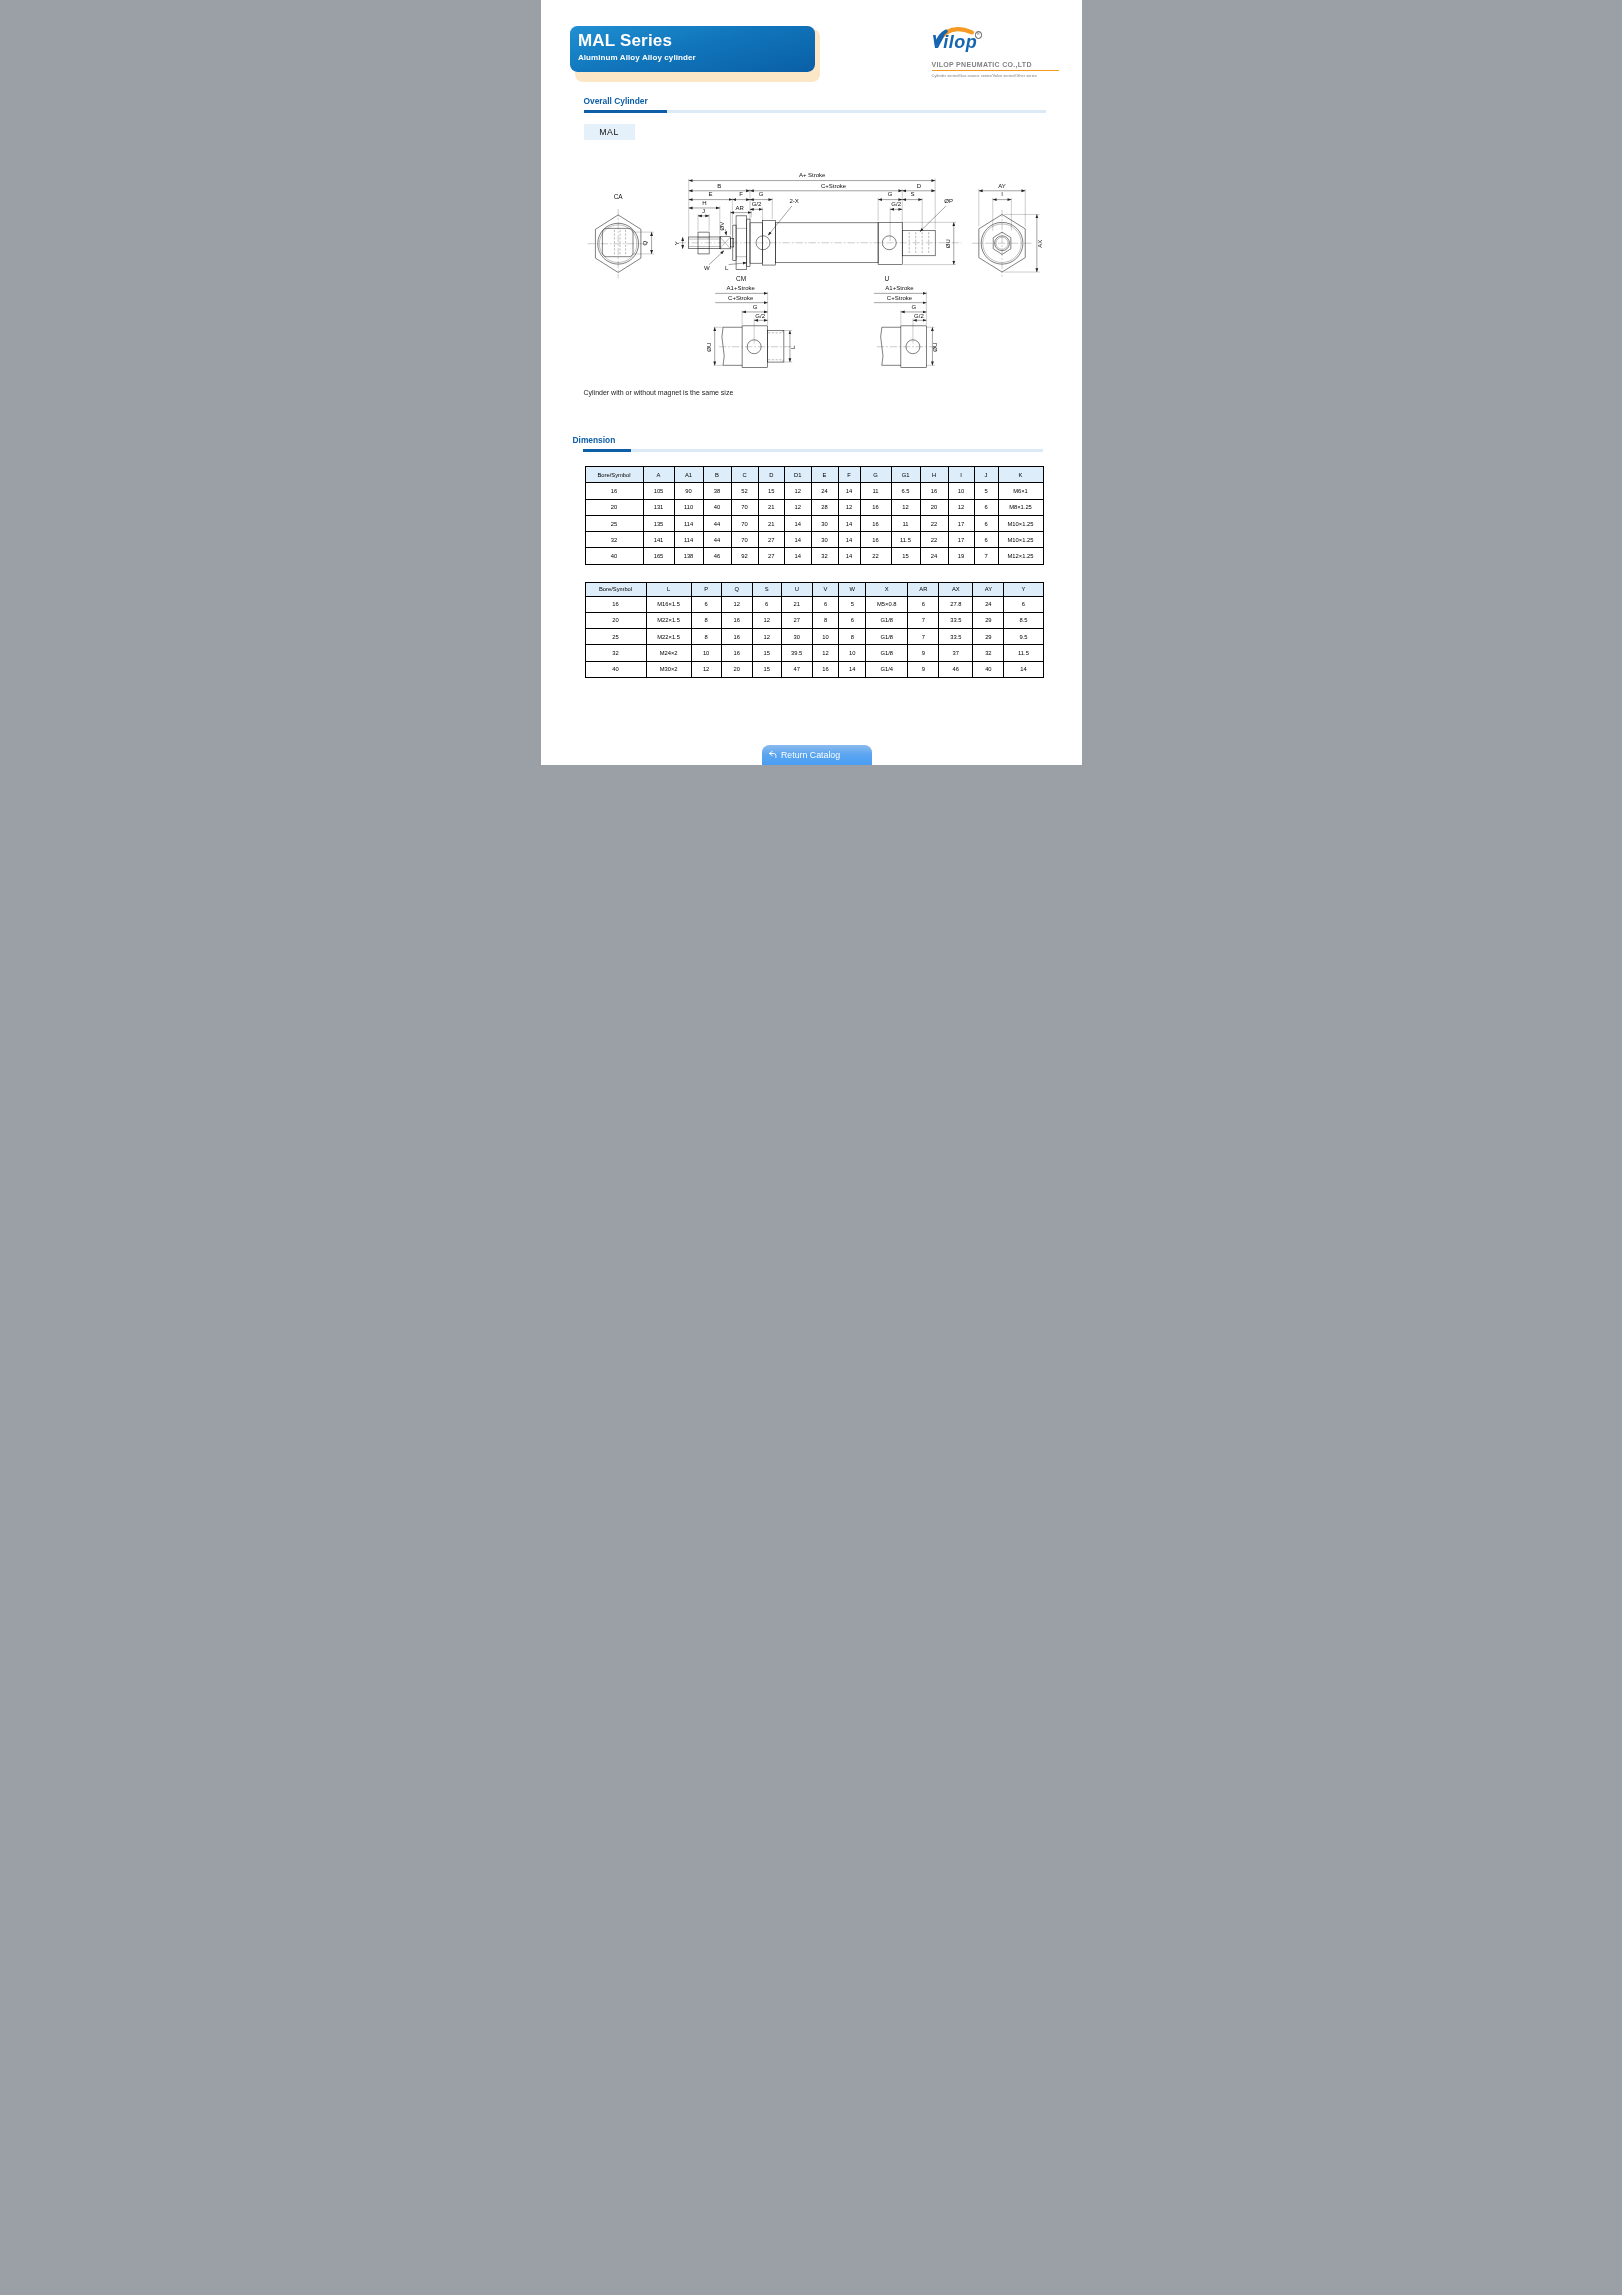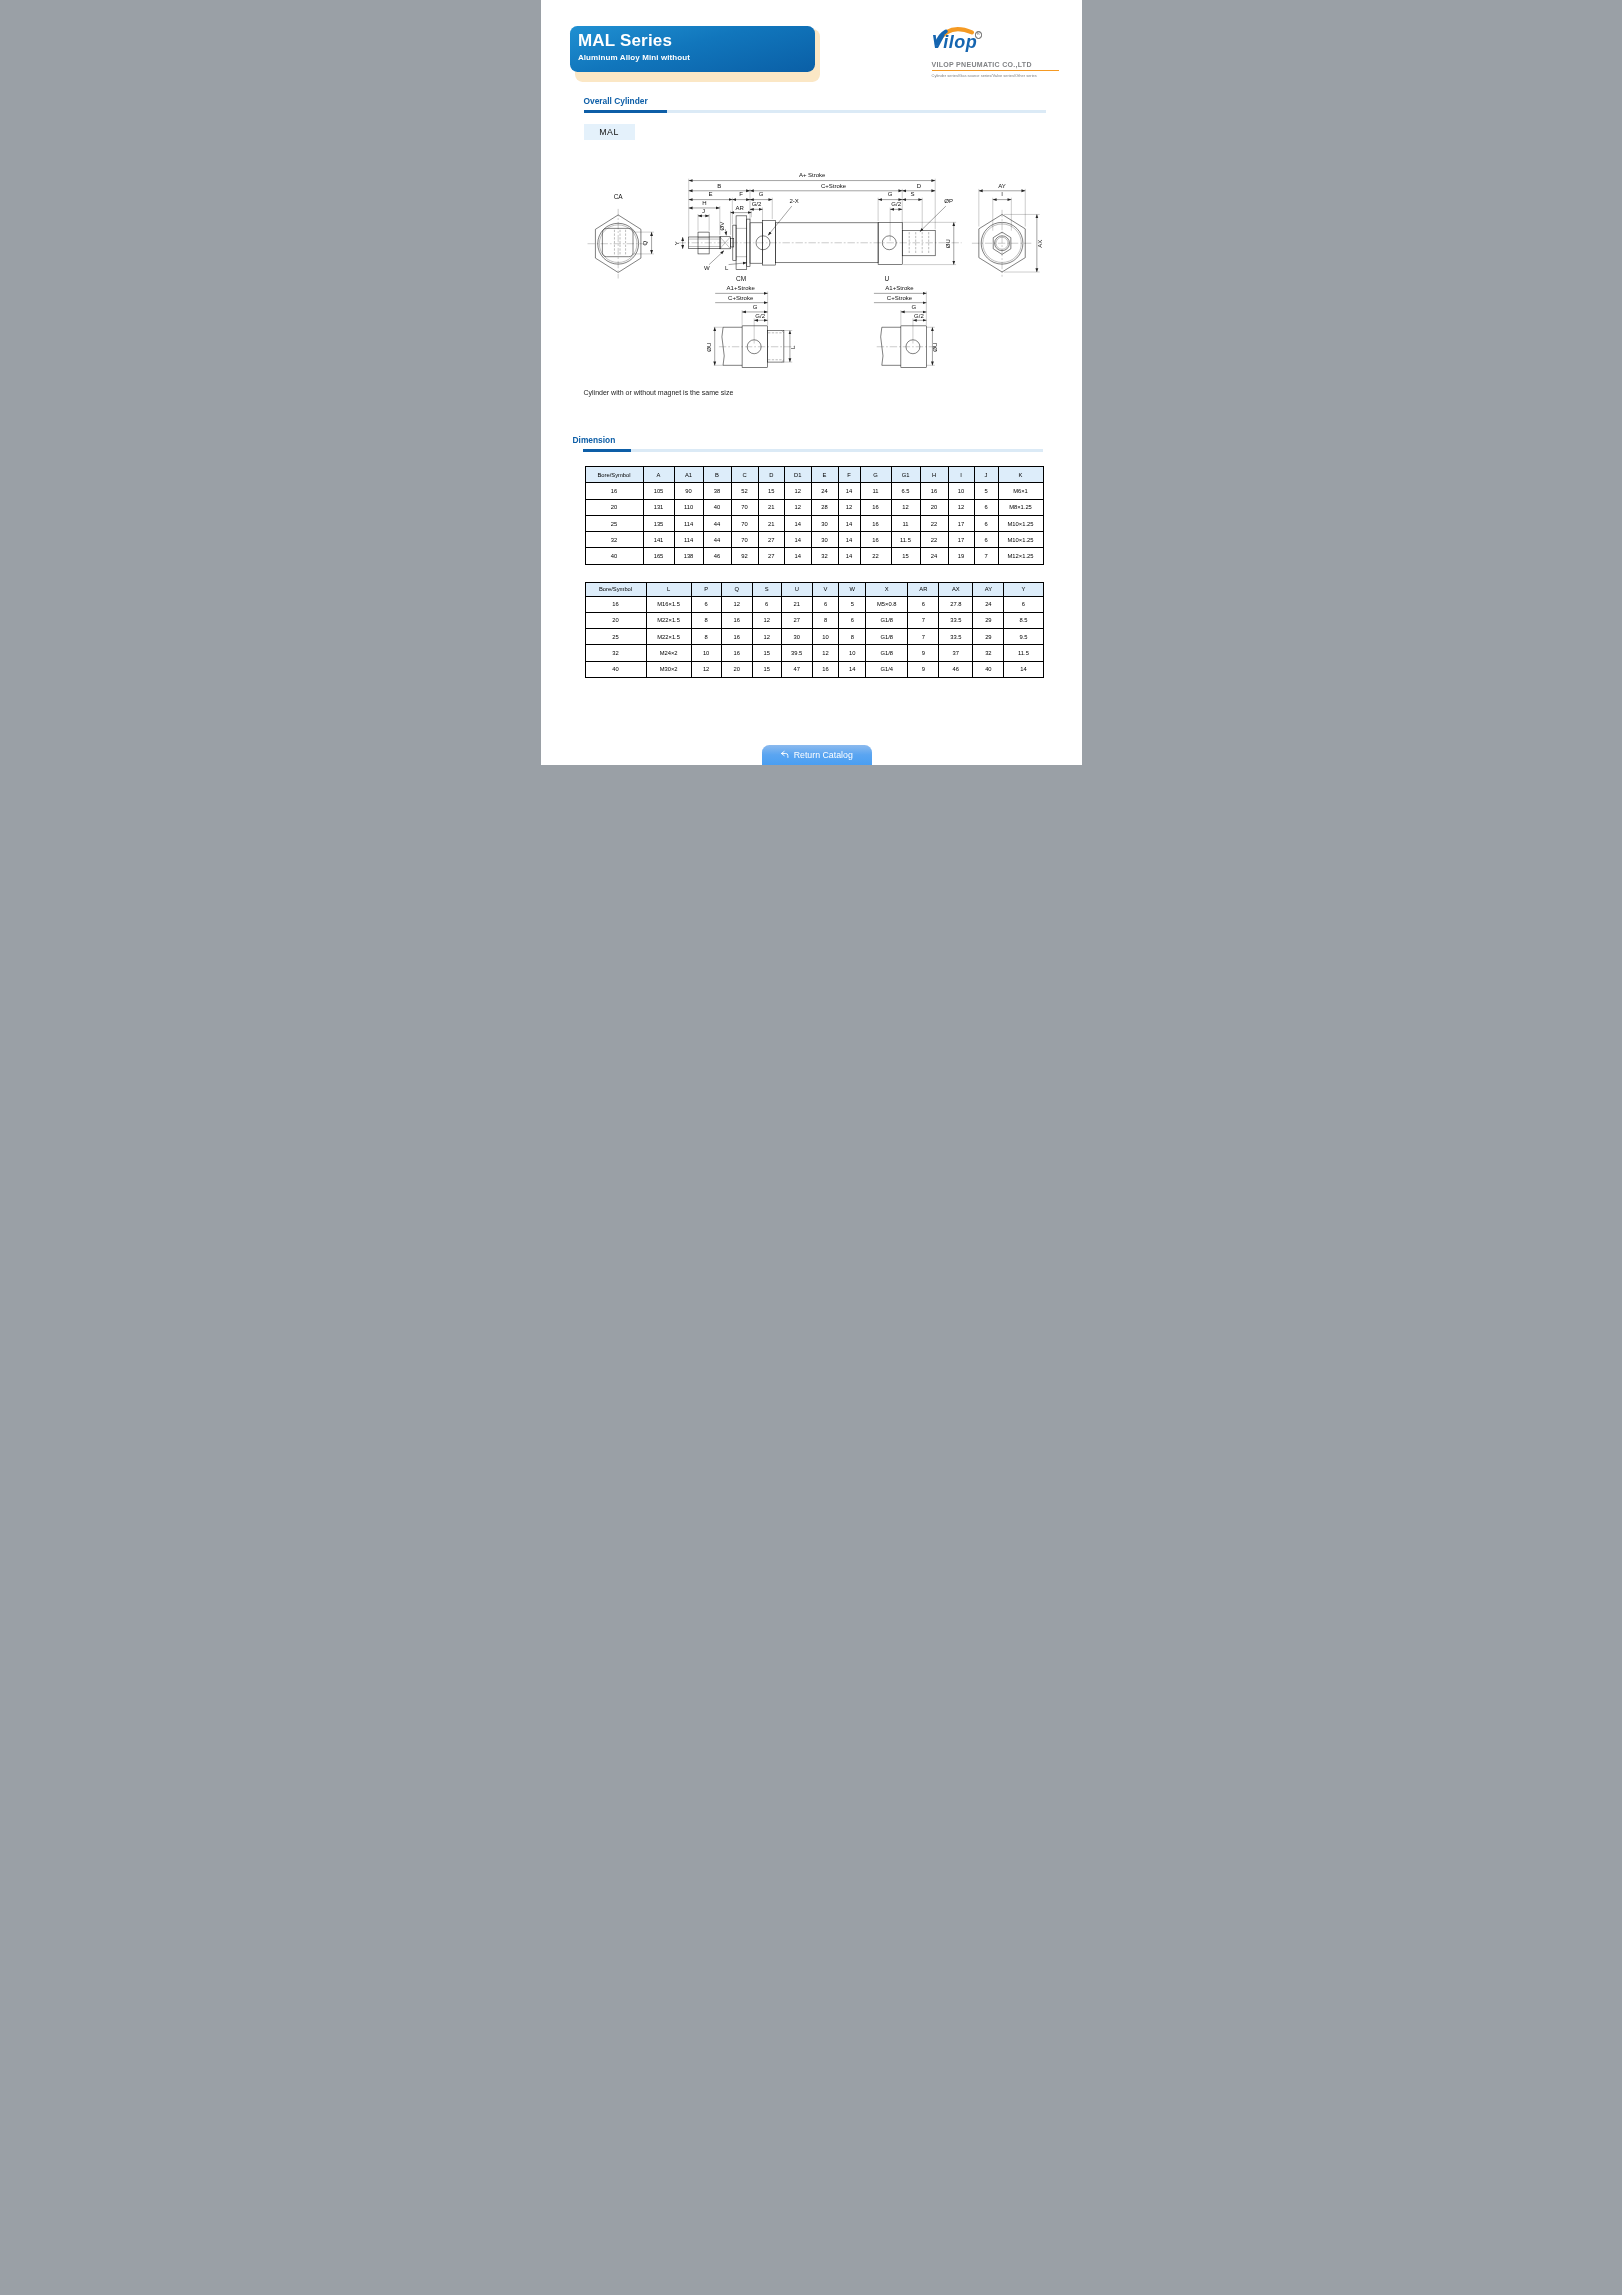--- a/index.html
+++ b/index.html
@@ -47,32 +47,32 @@
   table.spec{border:1px solid #000;}
   table.spec th{background:#ddedfa;}
   #t1{top:466px;} #t2{top:582px;}
   #t1 th{height:15.3px;} #t1 td{height:15.3px;}
   #t2 th{height:12.5px;} #t2 td{height:15.3px;}
   
   .return-btn{position:absolute;left:221px;top:745px;width:110px;height:28px;
         border-radius:7.4px 7.4px 0 0;border:none;cursor:pointer;
         background:linear-gradient(180deg,#8cbaee 0%,#5aa5f1 35%,#3d99f2 100%);
         color:#fff;font-family:"Liberation Sans",sans-serif;font-size:8.8px;
-        display:flex;align-items:flex-start;justify-content:center;gap:4.2px;padding-top:4.6px;}
+        display:flex;align-items:flex-start;gap:4.2px;padding-top:4.6px;}
   .return-btn svg{margin-top:0.9px;}
 </style>
 </head>
 <body>
 
 <div class="page">
 
   <div class="banner-shadow"></div>
   <div class="banner">
     <h1>MAL Series</h1>
-    <p>Aluminum Alloy Mini without</p>
+    <p>Aluminum Alloy Alloy cylinder</p>
   </div>
 
   <div class="logo">
     <svg width="128" height="56" viewBox="0 0 276 120">
       <path d="M14,40 Q38,2 86,22" stroke="#f59a23" stroke-width="9" fill="none" stroke-linecap="round"></path>
       <path d="M10,46 Q16,28 30,20" stroke="#1565b0" stroke-width="8" fill="none" stroke-linecap="round"></path>
     </svg>
     <div class="brand">Vilop</div>
     <div class="reg">R</div>
     <div class="company">VILOP PNEUMATIC CO.,LTD</div>

